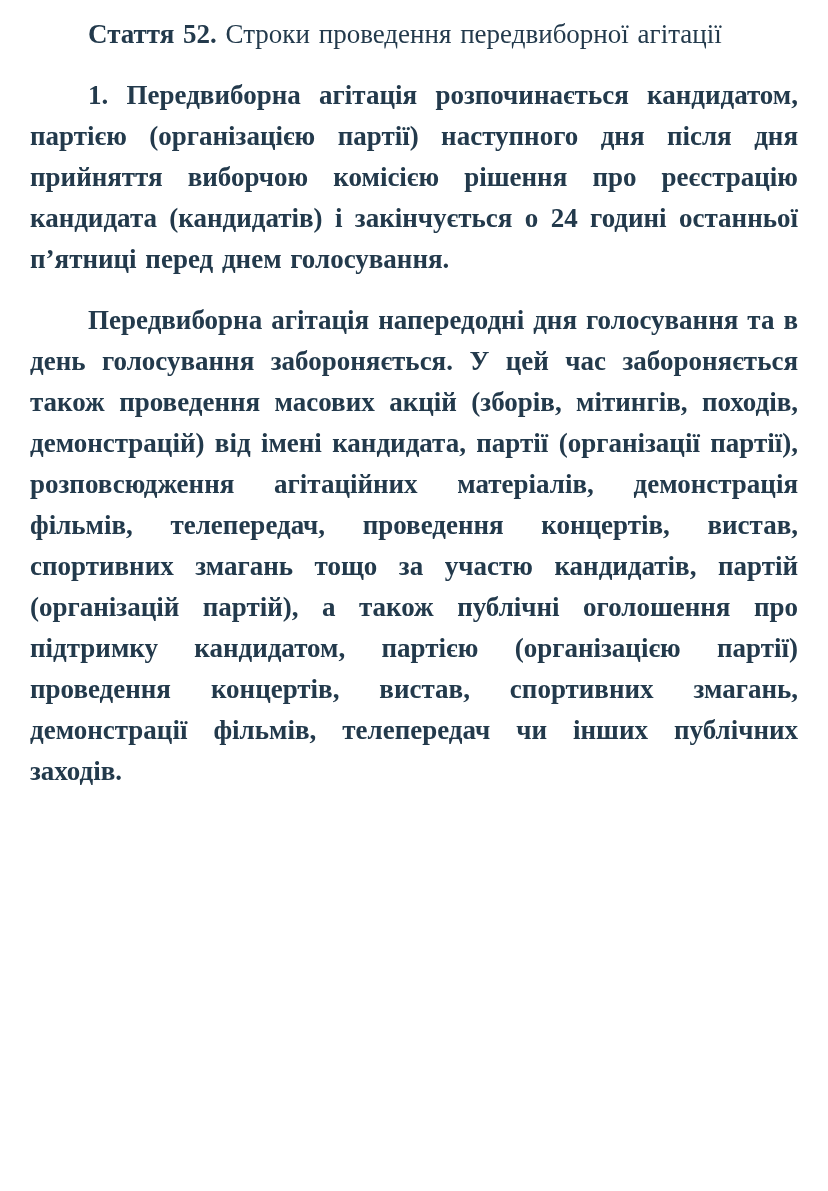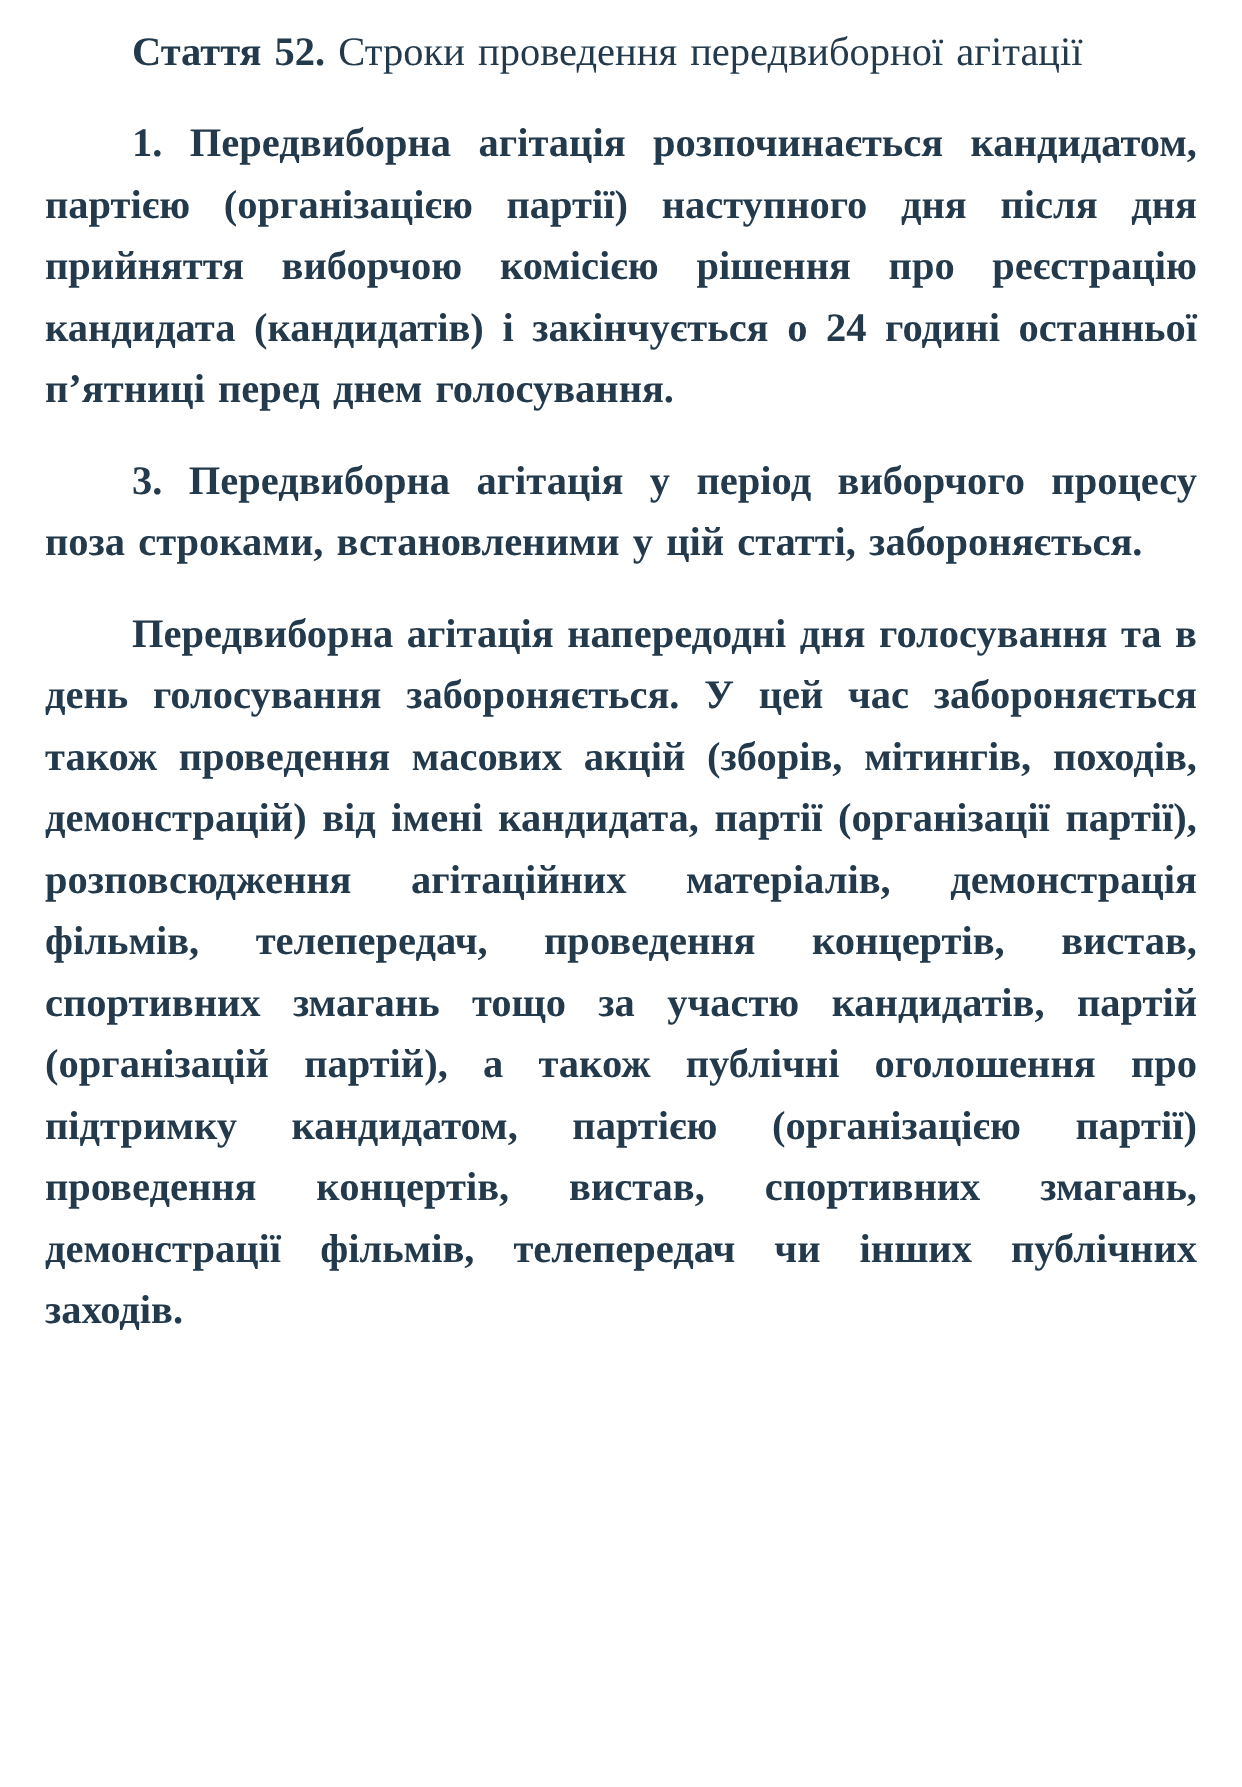--- a/index.html
+++ b/index.html
@@ -39,17 +39,16 @@
 </head>
 <body style="color: rgb(35, 58, 76); background: rgb(255, 255, 255);">
 
 <div class="page">
 
   <p class="para heading"><span class="bold">Стаття 52.</span> <span>Строки проведення передвиборної агітації</span></p>
 
   <p class="para">1. Передвиборна агітація розпочинається кандидатом, партією (організацією партії) наступного дня після дня прийняття виборчою комісією рішення про реєстрацію кандидата (кандидатів) і закінчується о 24 годині останньої п’ятниці перед днем голосування.</p>
 
 
-  <p class="para">3. Передвиборна агітація у період виборчого процесу поза строками, встановленими у цій статті, забороняється.</p>
 
   <p class="para">Передвиборна агітація напередодні дня голосування та в день голосування забороняється. У цей час забороняється також проведення масових акцій (зборів, мітингів, походів, демонстрацій) від імені кандидата, партії (організації партії), розповсюдження агітаційних матеріалів, демонстрація фільмів, телепередач, проведення концертів, вистав, спортивних змагань тощо за участю кандидатів, партій (організацій партій), а також публічні оголошення про підтримку кандидатом, партією (організацією партії) проведення концертів, вистав, спортивних змагань, демонстрації фільмів, телепередач чи інших публічних заходів.</p>
 
 </div>
 
 </body></html>

